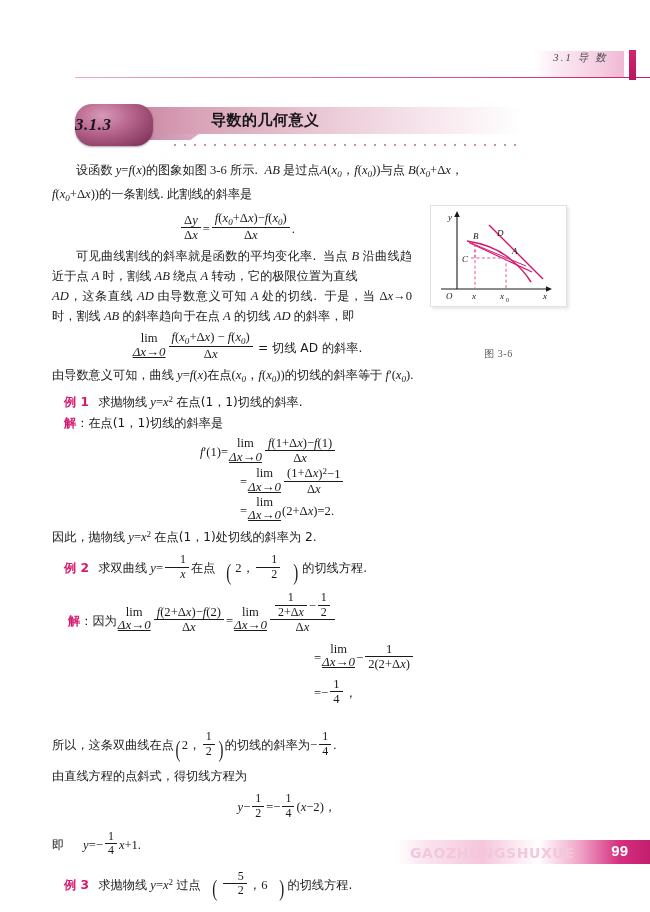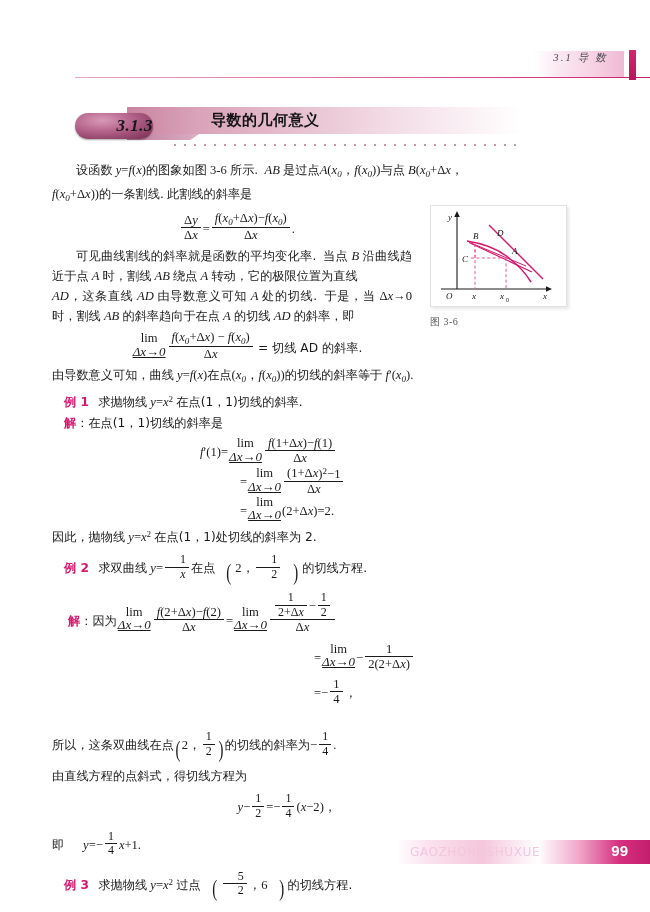--- a/index.html
+++ b/index.html
@@ -80,28 +80,27 @@
     width: 72px;
     height: 6px;
     background: linear-gradient(to right, #c07e9c, #dcaec4);
     clip-path: polygon(0 0, 100% 0, 88% 100%, 0 100%);
   }
   .section-badge {
     position: absolute;
     left: 0px;
     top: 0px;
     width: 78px;
-    height: 26px;
+    height: 42px;
     border-radius: 17px;
     background: radial-gradient(ellipse at 35% 28%, #d79ab8 0%, #b9688f 38%, #8e3f66 78%, #6f2c4e 100%);
     box-shadow: 0 1px 2px rgba(0,0,0,0.35);
     display: flex;
     align-items: center;
-    justify-content: flex-end;
-    margin-top: 9px;
+    justify-content: flex-start;
   }
   .section-badge-text {
     font-family: "Liberation Serif", serif;
     font-style: italic;
     font-weight: bold;
     font-size: 17px;
     color: #18161a;
     letter-spacing: 0.5px;
   }
   .section-title {
@@ -191,21 +190,22 @@
   }
   .figure-frame {
     width: 137px;
     height: 102px;
     background: #ffffff;
     border: 1px solid #e2e2e2;
     box-shadow: 2px 2px 3px rgba(0,0,0,0.10);
     position: relative;
   }
   .figure-caption {
-    margin-top: 8px;
+    margin-top: 40px;
+    text-align: center;
     font-family: "Liberation Serif", serif;
     font-size: 10px;
     color: #58585c;
     letter-spacing: 0.5px;
   }
 
   
   .footer {
     position: absolute;
     left: 396px;
@@ -216,24 +216,24 @@
   .footer-bar {
     position: absolute;
     inset: 0;
     background: linear-gradient(to right, #ffffff 0%, #fbe3ee 12%, #f5c6dc 34%, #ffffff 56%, #f0a7c9 72%, #d62f80 88%, #c31e6d 100%);
   }
   .footer-brand {
     position: absolute;
     left: 14px;
     top: 5px;
     font-family: "DejaVu Sans", sans-serif;
-    font-size: 12px;
+    font-size: 14px;
     letter-spacing: 0.6px;
     color: #f3c7dc;
-    font-weight: normal;
+    font-weight: bold;
   }
   .footer-page {
     position: absolute;
     right: 22px;
     top: 2px;
     font-family: "Liberation Sans", sans-serif;
     font-size: 15px;
     font-weight: bold;
     color: #ffffff;
   }

